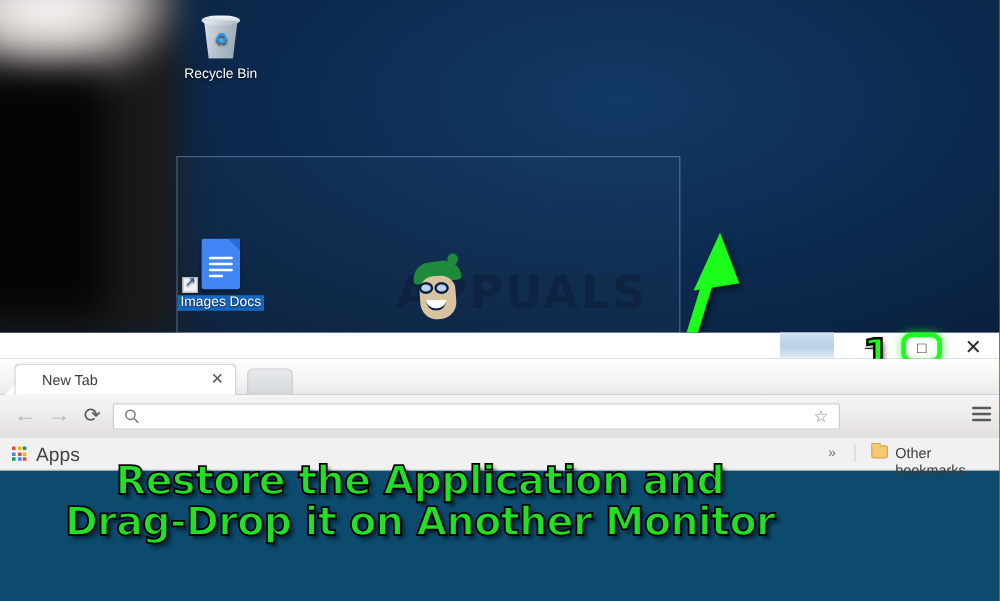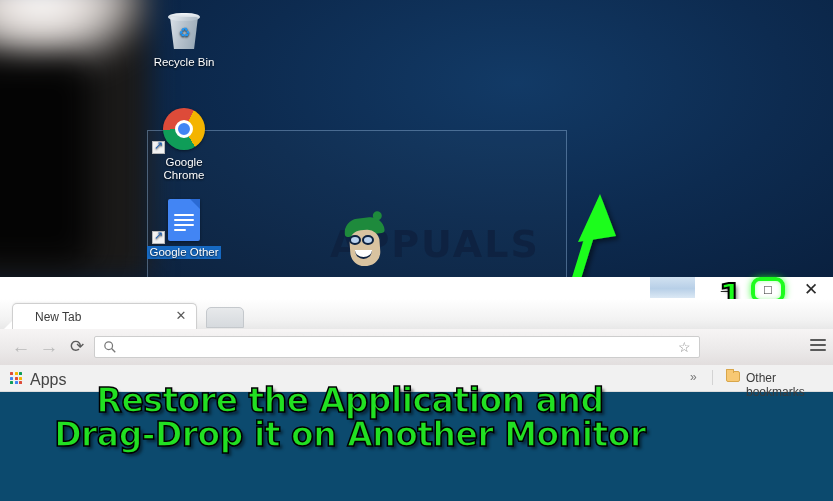--- a/index.html
+++ b/index.html
@@ -234,42 +234,34 @@
       <span class="glyph">
         <span class="bin">
           <span class="lip"></span>
           <span class="body"></span>
           <span class="rec">♻</span>
         </span>
       </span>
       <span class="cap">Recycle Bin</span>
     </div>
 
-    <div class="dicon" style="left:141px;top:108px;">
-      <span class="glyph">
-        <span class="chromeball"></span>
-        <span class="shortcut"></span>
-      </span>
-      <span class="cap">Google</span><br>
-      <span class="cap">Chrome</span>
-    </div>
 
     <div class="dicon sel" style="left:141px;top:198px;">
       <span class="glyph">
         <span class="docsicon">
             <span class="doclines">
               <i></i>
               <i></i>
               <i></i>
               <i></i>
             </span>
           </span>
         <span class="shortcut"></span>
       </span>
-      <span class="cap">Google Other</span>
+      <span class="cap">Images Docs</span>
     </div>
 
     <div id="watermark">APPUALS</div>
     <div id="wm-face">
       <span class="hat"></span>
         <span class="skin"></span>
       <span class="glass g1"></span>
         <span class="glass g2"></span>
         <span class="mouth"></span>
     </div>

